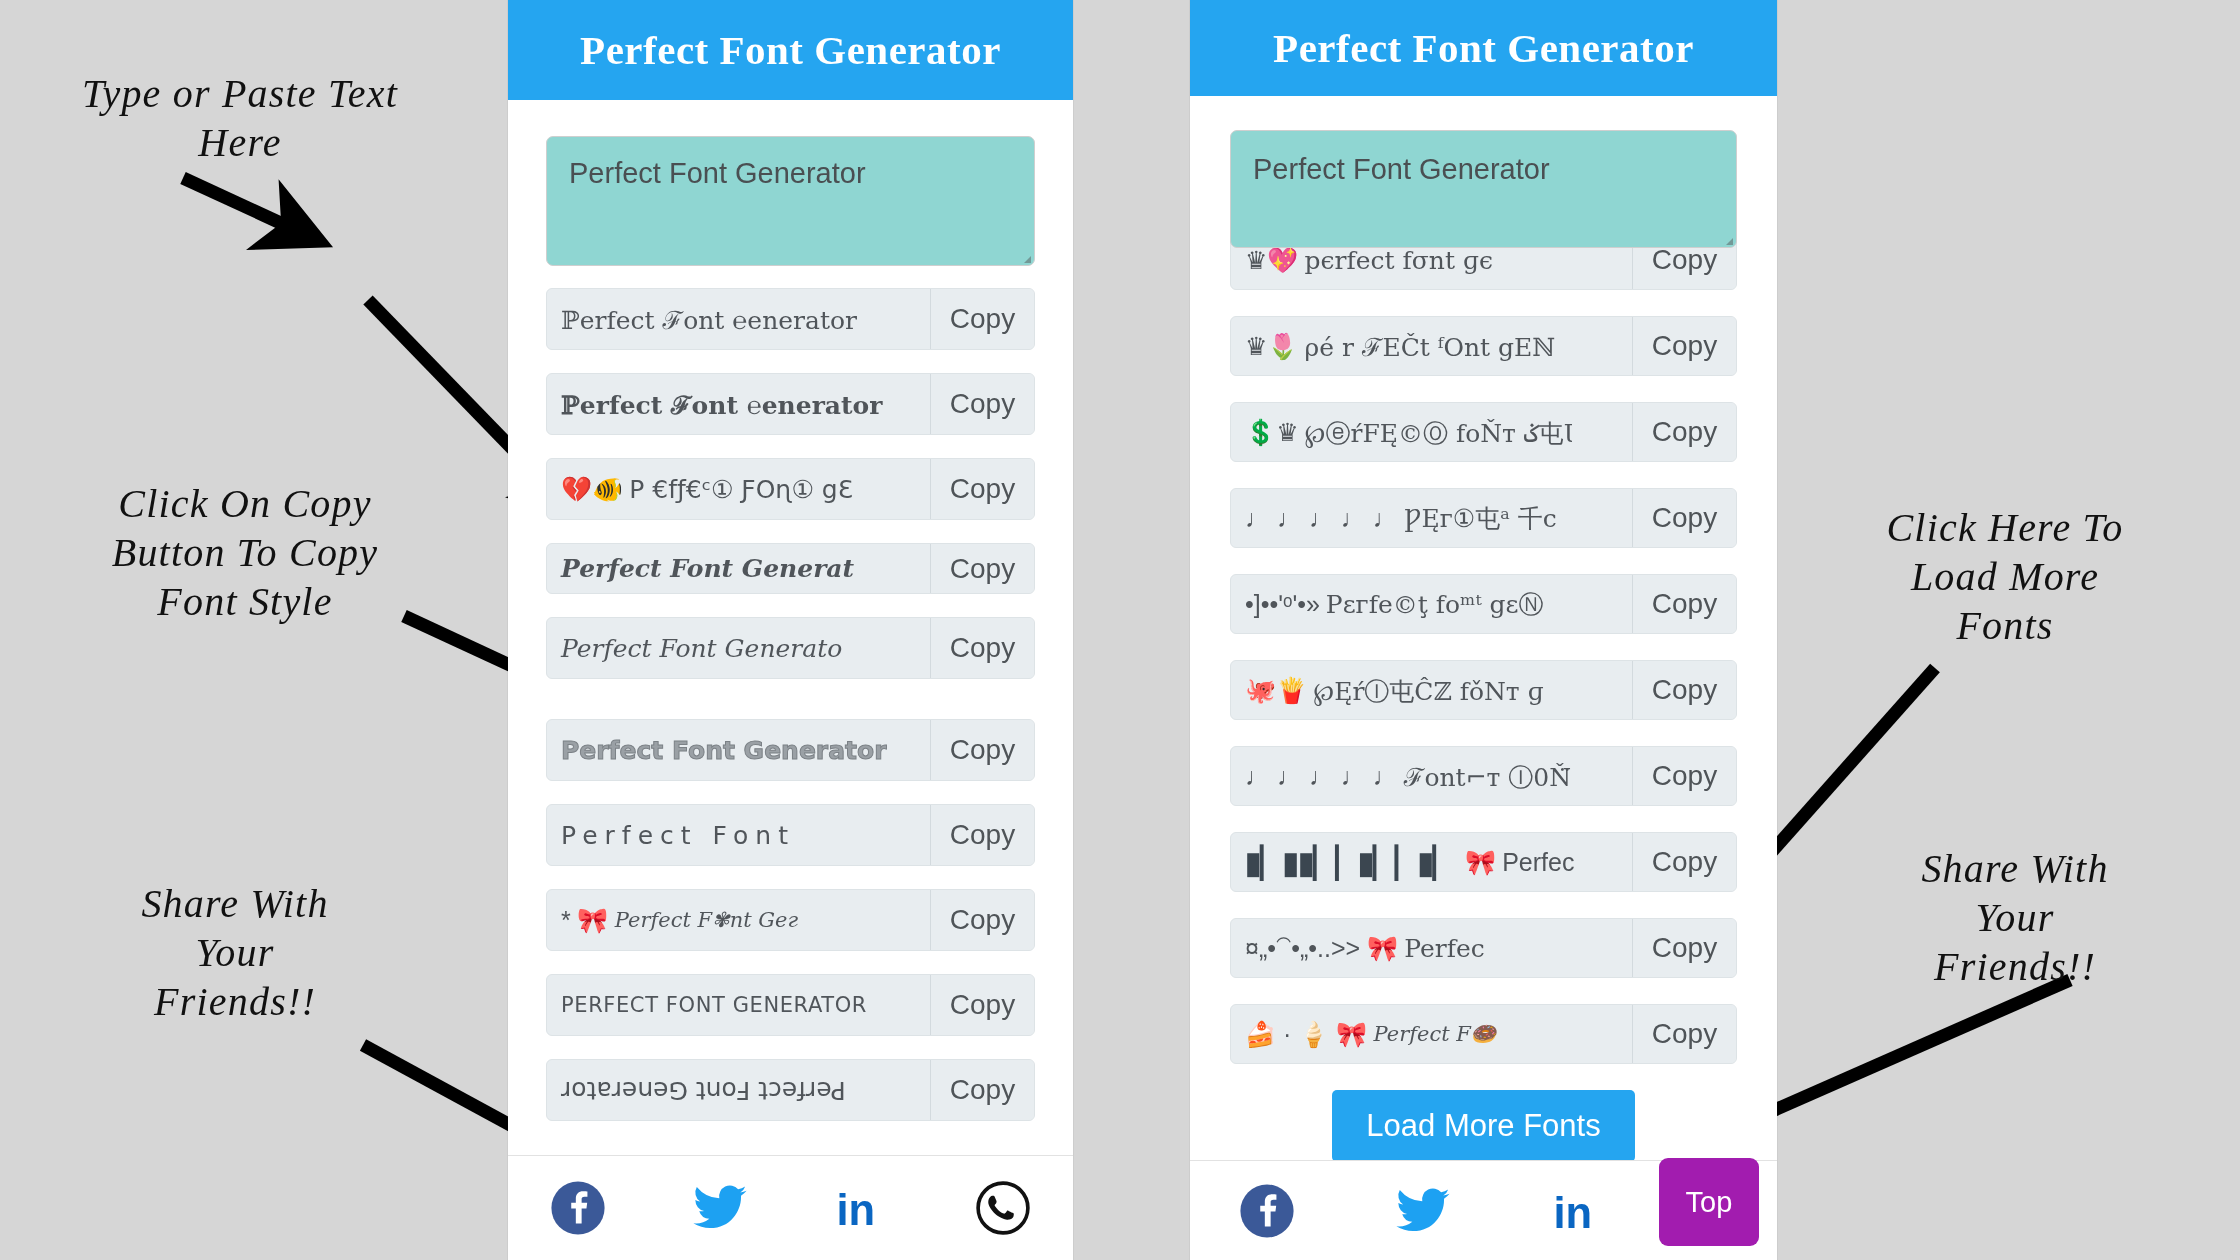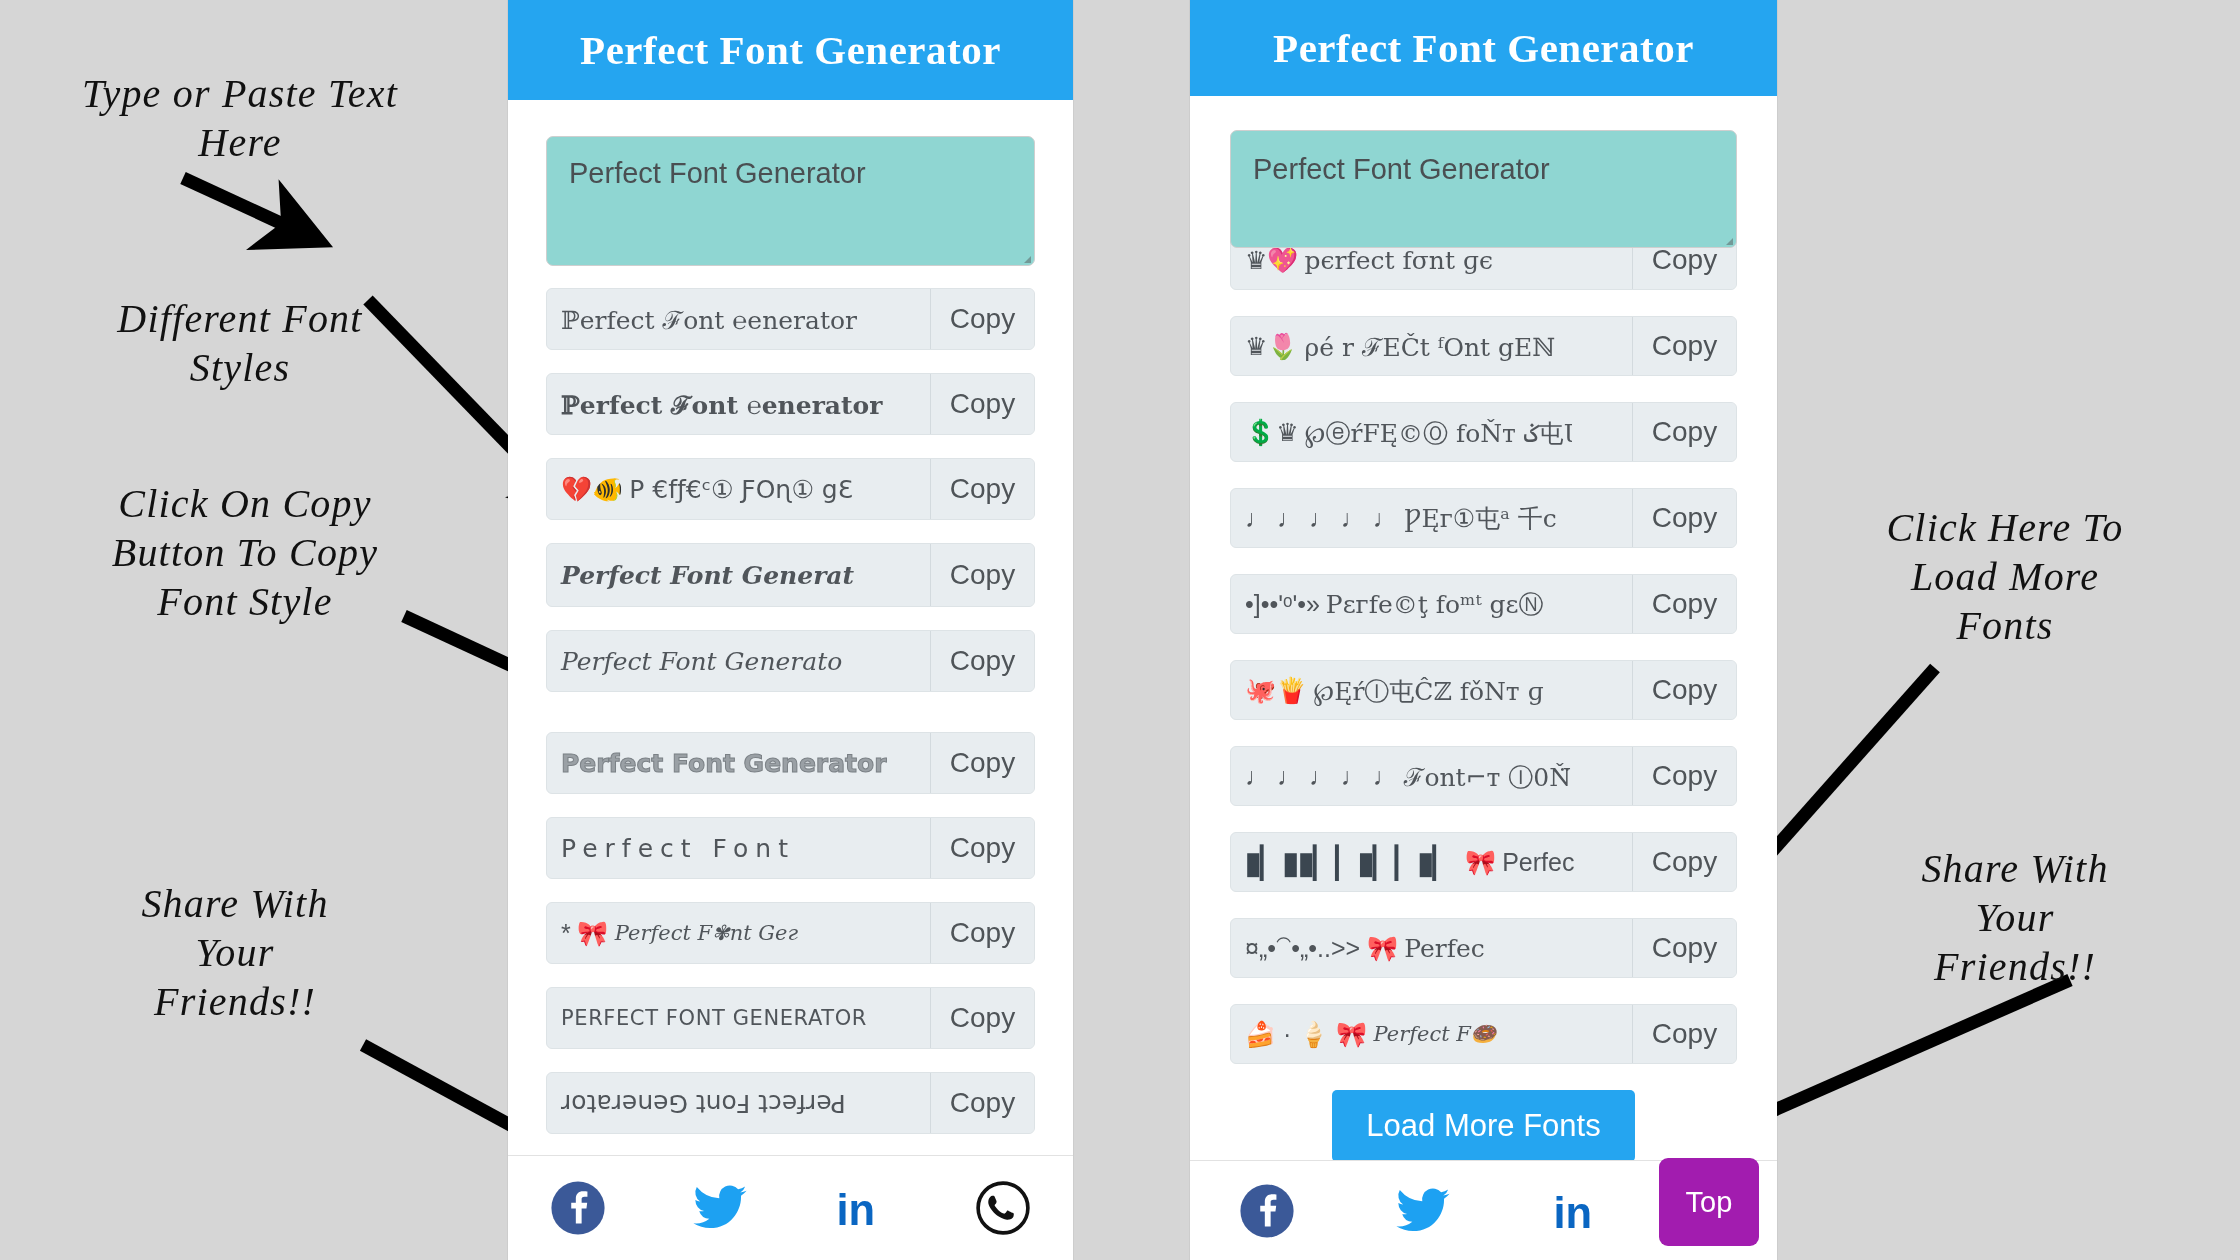--- a/index.html
+++ b/index.html
@@ -143,22 +143,20 @@
       <line x1="368" y1="300" x2="562" y2="500"></line>
       <line x1="404" y1="616" x2="900" y2="846"></line>
       <line x1="363" y1="1045" x2="630" y2="1190"></line>
       <line x1="1935" y1="668" x2="1560" y2="1090"></line>
       <line x1="2070" y1="980" x2="1570" y2="1200"></line>
     </g>
   </svg>
 
   <div class="callout" style="left:30px; top:70px; width:420px;">Type or Paste Text
 Here</div>
-  <div class="callout" style="left:40px; top:295px; width:400px;">Different Font
-Styles</div>
   <div class="callout" style="left:30px; top:480px; width:430px;">Click On Copy
 Button To Copy
 Font Style</div>
   <div class="callout" style="left:70px; top:880px; width:330px;">Share With
 Your
 Friends!!</div>
   <div class="callout" style="left:1820px; top:504px; width:370px;">Click Here To
 Load More
 Fonts</div>
   <div class="callout" style="left:1850px; top:845px; width:330px;">Share With
@@ -189,21 +187,21 @@
           </div>
           <div class="copy-btn" style="width: 104px; font-size: 28px;">Copy</div>
         </div>
         <div class="font-row" style="height: 62px; margin-bottom: 23px;">
           <div class="font-text">
             <span class="emo">💔🐠</span>
             <span class="fs-plain">P €fƒ€ᶜ① ƑOɳ① gƐ</span>
           </div>
           <div class="copy-btn" style="width: 104px; font-size: 28px;">Copy</div>
         </div>
-        <div class="font-row" style="height: 64px; margin-bottom: 23px;">
+        <div class="font-row" style="height: 51px; margin-bottom: 23px;">
           <div class="font-text">
             <span class="fs-bolditalic">Perfect Font Generat</span>
           </div>
           <div class="copy-btn" style="width: 104px; font-size: 28px;">Copy</div>
         </div>
         <div class="font-row" style="height: 62px; margin-bottom: 40px;">
           <div class="font-text">
             <span class="fs-italic">Perfect Font Generato</span>
           </div>
           <div class="copy-btn" style="width: 104px; font-size: 28px;">Copy</div>

